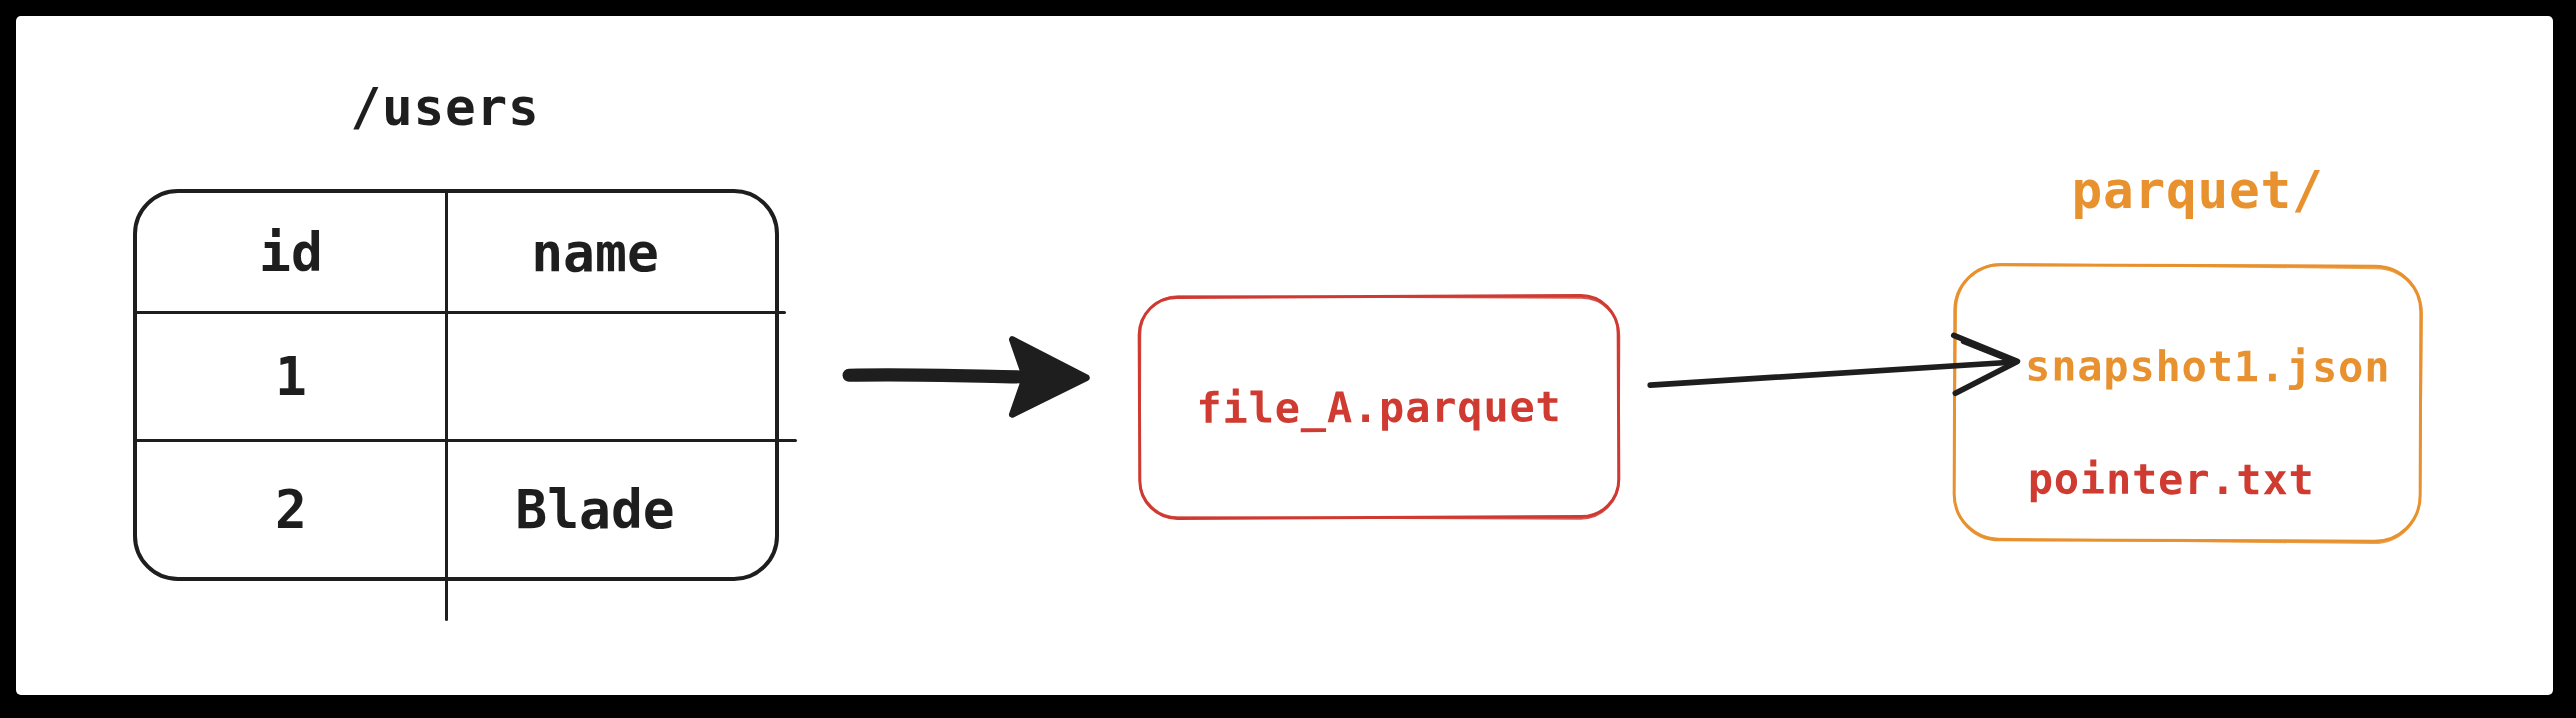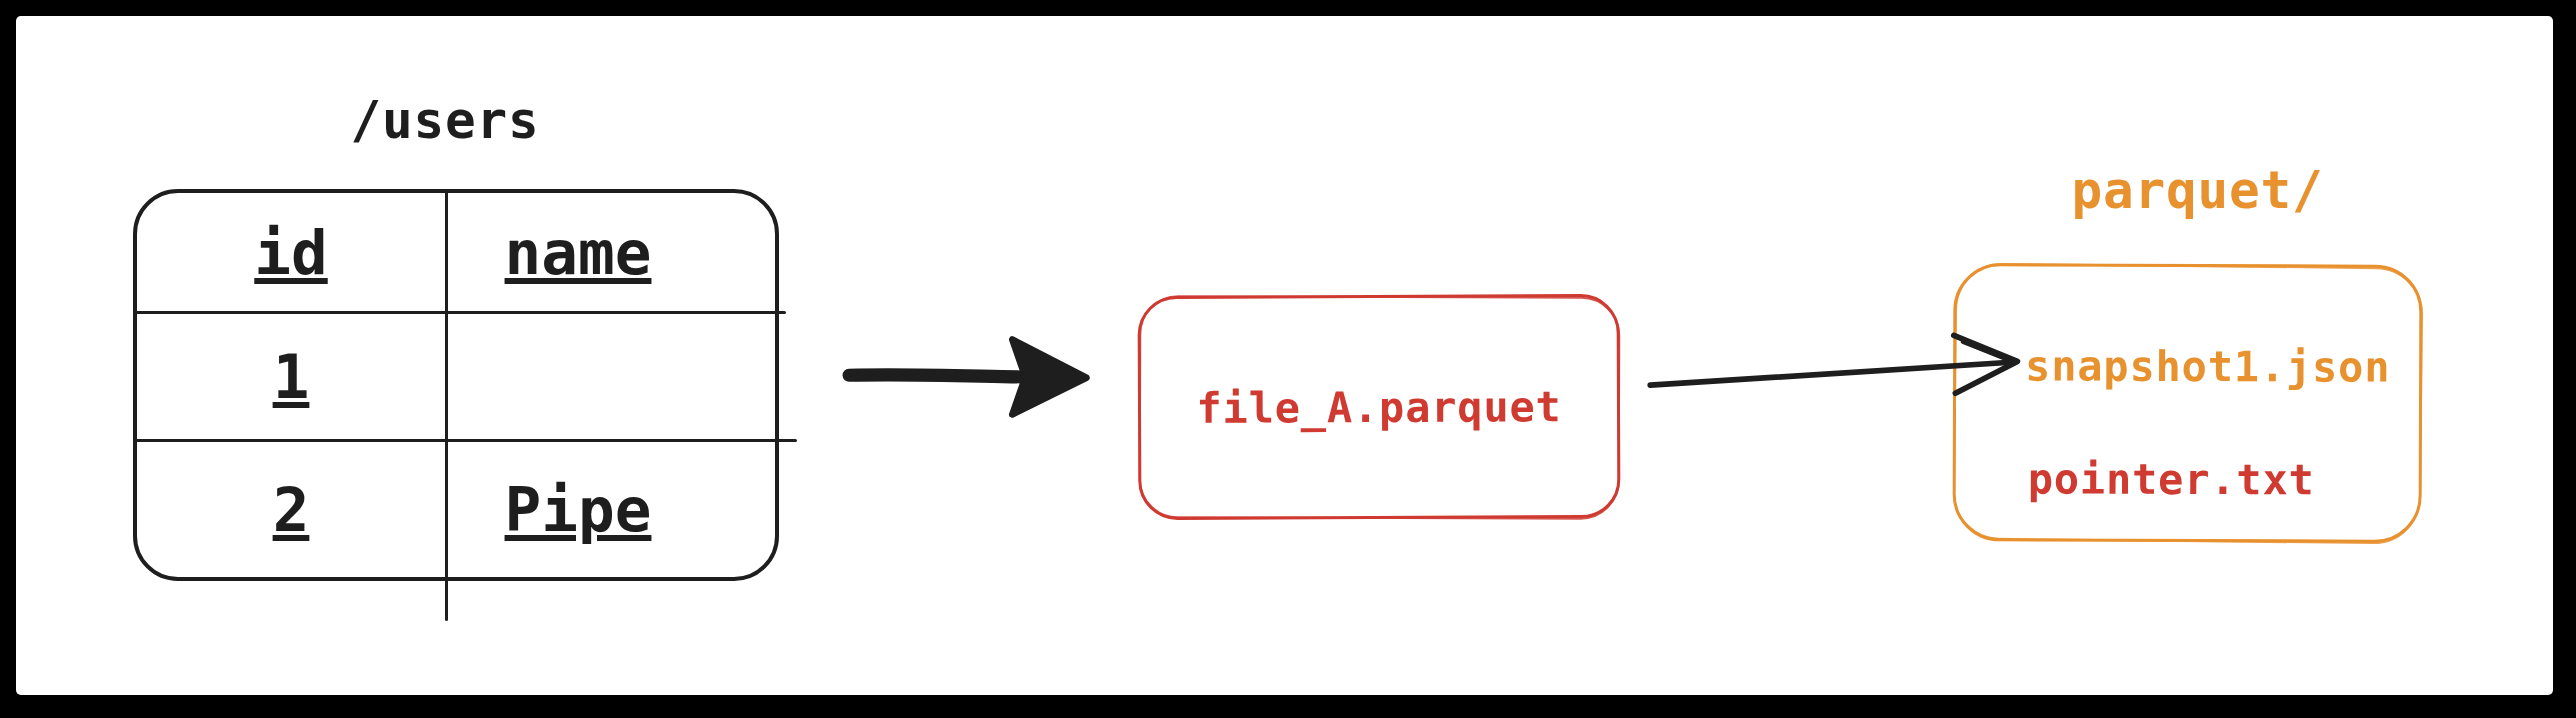--- a/index.html
+++ b/index.html
@@ -19,48 +19,48 @@
     font-family:"DejaVu Sans Mono","Liberation Mono",monospace;
   }
   .canvas{
     position:absolute;
     left:16.3px;top:16.3px;right:23px;bottom:23px;
     background:var(--canvas-bg);
     border-radius:4.9px;
   }
   
   .table-title{
-    position:absolute;left:282px;top:91px;width:326px;height:60px;
+    position:absolute;left:282px;top:78px;width:326px;height:60px;
     color:var(--ink);font-size:51px;font-weight:700;line-height:60px;
     text-align:center;letter-spacing:0.8px;
   }
   .users-table{
     position:absolute;left:133px;top:189px;width:646px;height:392px;
     border:4.1px solid var(--ink);
     border-radius:45px;
     color:var(--ink);
   }
   .col-divider{
     position:absolute;left:308px;top:-1.6px;width:3.3px;height:430px;
     background:var(--ink);border-radius:1.6px;
   }
   .row-line{
     position:absolute;left:-4.1px;height:3.3px;background:var(--ink);border-radius:1.6px;
   }
   .row-line-1{top:118px;width:653px;}
   .row-line-2{top:246px;width:664px;}
   .cell{
     position:absolute;display:flex;align-items:center;justify-content:center;
-    font-size:61px;font-weight:700;color:var(--ink);text-decoration:underline;
+    font-size:53px;font-weight:700;color:var(--ink);
   }
   .c-r0{top:0;height:118px;}
   .c-r1{top:121px;height:125px;}
   .c-r2{top:249px;height:135px;}
   .c-c0{left:0;width:308px;}
-  .c-c1{left:294px;width:294px;text-align:center;}
+  .c-c1{left:311px;width:294px;text-align:center;}
   
   .folder-label{
     position:absolute;width:359px;height:56px;line-height:56px;
     text-align:center;font-size:51px;font-weight:700;letter-spacing:0.8px;
   }
   .label-data{left:1190px;top:176px;color:var(--red);}
   .label-metadata{left:2018px;top:163px;color:var(--orange);}
   
   .sketch-box{
     position:absolute;border:3.3px solid currentColor;border-radius:39px;
@@ -106,21 +106,21 @@
     <div class="col-divider"></div>
     <div class="row-line row-line-1"></div>
     <div class="row-line row-line-2"></div>
 
     <div class="cell c-r0 c-c0">id</div>
     <div class="cell c-r0 c-c1">name</div>
 
     <div class="cell c-r1 c-c0">1</div>
 
     <div class="cell c-r2 c-c0">2</div>
-    <div class="cell c-r2 c-c1">Pipe</div>
+    <div class="cell c-r2 c-c1">Blade</div>
   </div>
 
   <div class="sketch-box box-data">
     <div class="file-name file-parquet">file_A.parquet</div>
   </div>
 
   <div class="folder-label label-metadata">parquet/</div>
   <div class="sketch-box box-metadata">
     <div class="file-name file-snapshot">snapshot1.json</div>
     <div class="file-name file-pointer">pointer.txt</div>

